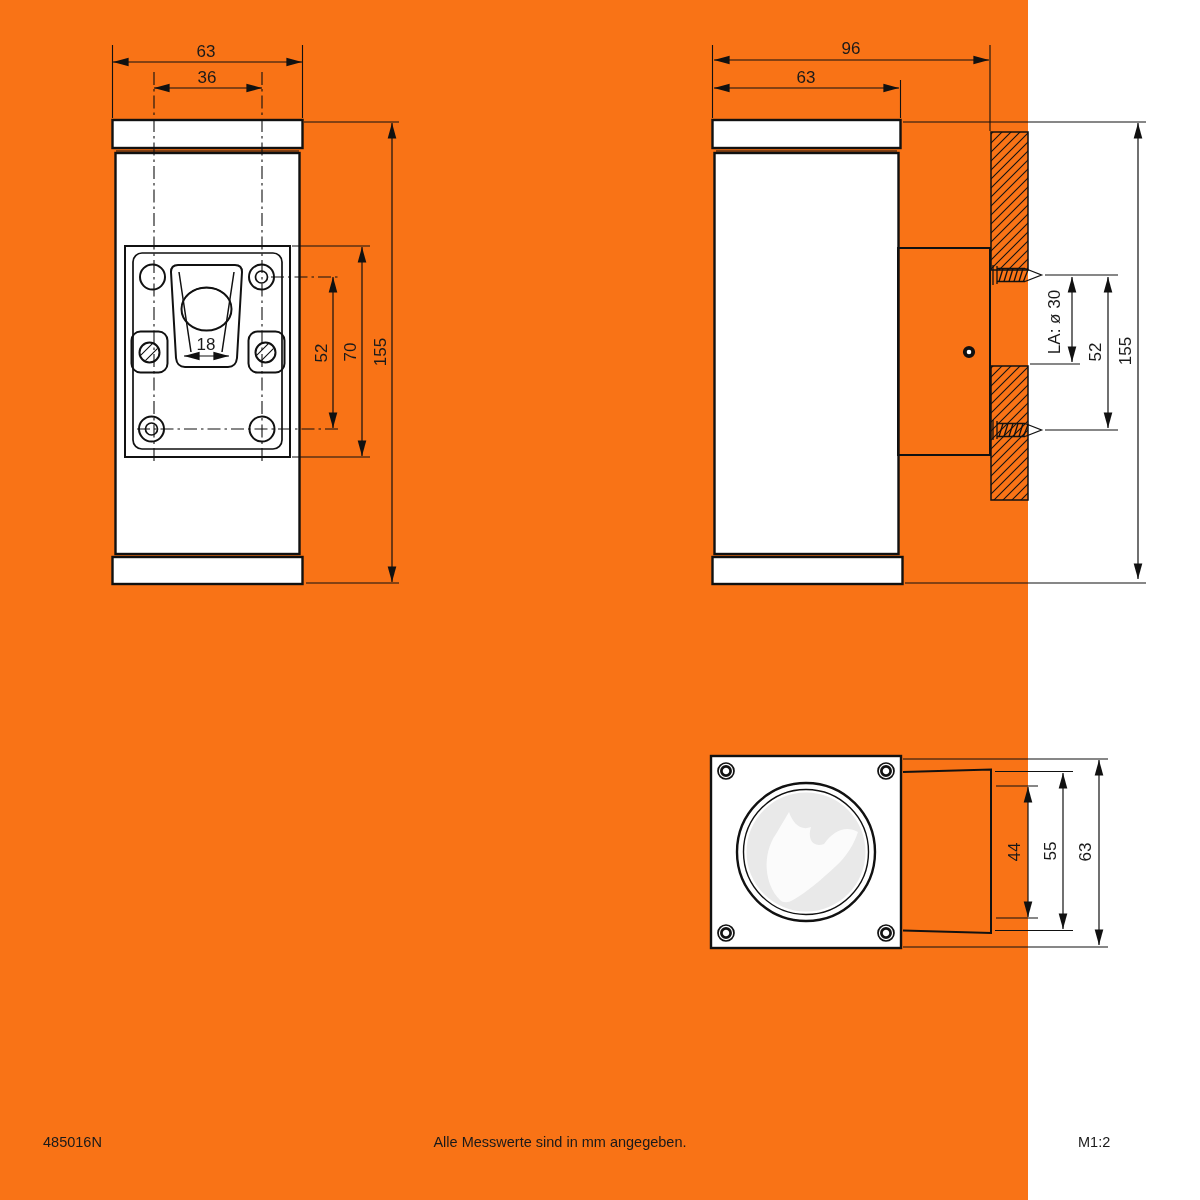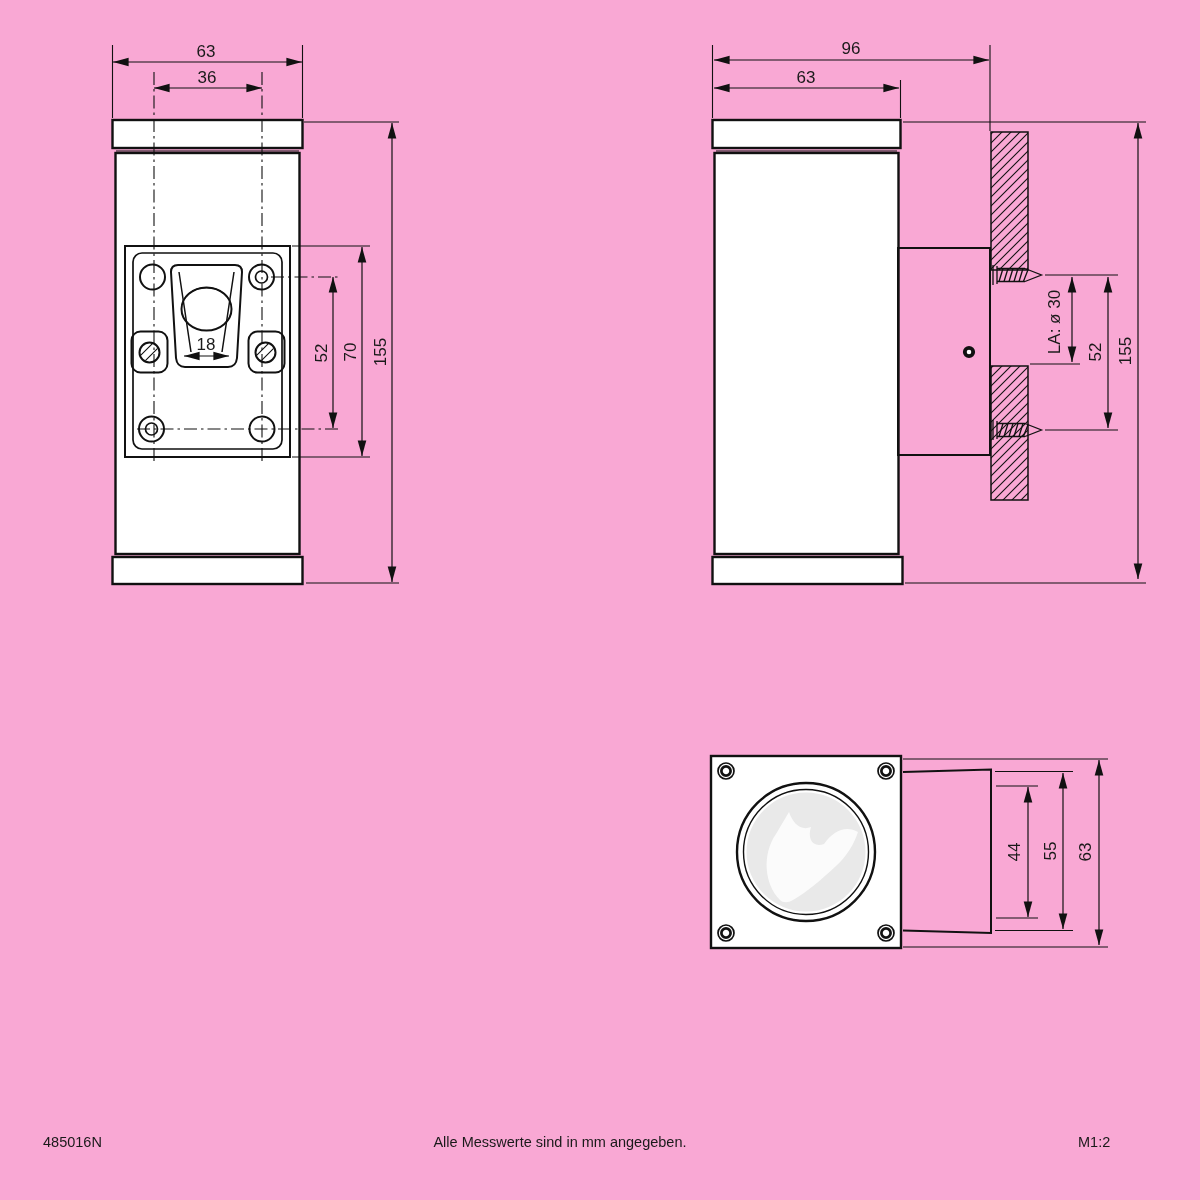--- a/index.html
+++ b/index.html
@@ -1,16 +1,16 @@
 <!DOCTYPE html>
 <html><head>
 <meta charset="utf-8">
 <style>
   html,body{margin:0;padding:0;background:#ffffff;}
-  .page{width:1200px;height:1200px;position:relative;background:#f9a8d4;}
+  .page{width:1028px;height:1200px;position:relative;background:#f97316;}
   svg{display:block;}
   svg text{font-family:"Liberation Sans","DejaVu Sans",sans-serif;font-size:17px;fill:#1a1a1a;}
   svg text.ft{font-size:14.5px;}
   .ol{fill:#fff;stroke:#111;stroke-width:2.4;}
   .ol2{fill:none;stroke:#111;stroke-width:2;}
   .ol3{fill:none;stroke:#111;stroke-width:1.7;}
   .thin{fill:none;stroke:#111;stroke-width:1.2;}
   .dim{fill:none;stroke:#111;stroke-width:1.2;}
   .ext{fill:none;stroke:#111;stroke-width:1.1;}
   .cl{fill:none;stroke:#111;stroke-width:1.1;stroke-dasharray:13 4 2.5 4;}

